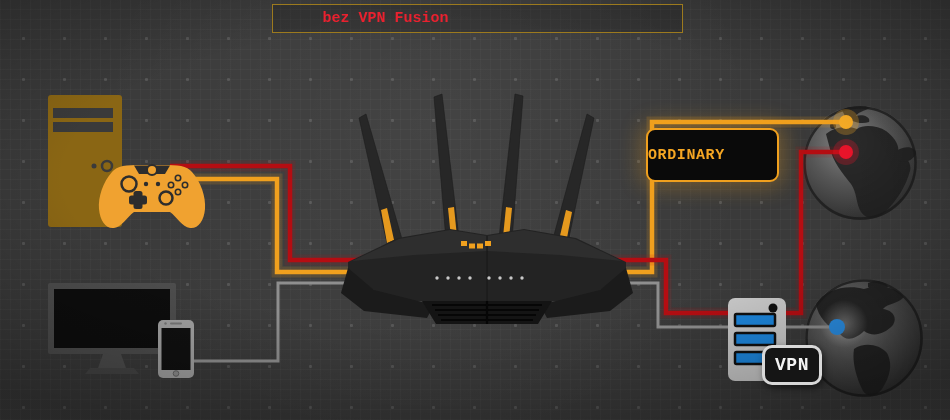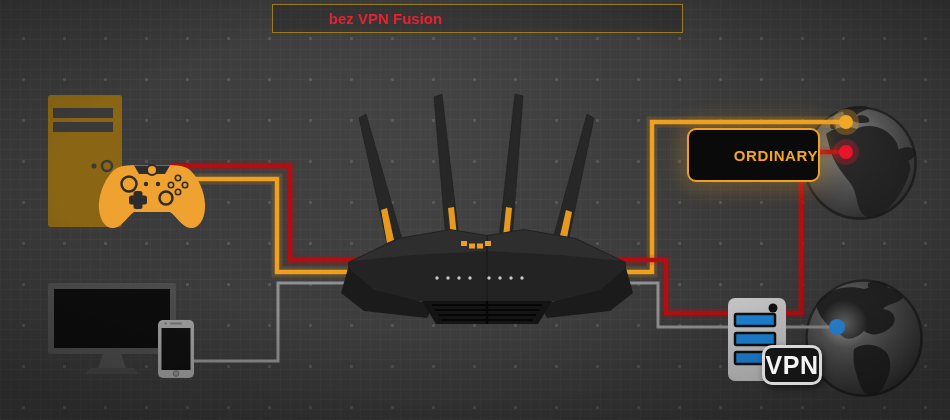--- a/index.html
+++ b/index.html
@@ -6,47 +6,47 @@
   .stage{
     position:relative;width:950px;height:420px;overflow:hidden;
     background-color:#3a3a3a;
     background-image:
       radial-gradient(circle at 45% 30%, rgba(255,255,255,0.05), rgba(0,0,0,0) 55%),
       radial-gradient(rgba(255,255,255,0.13) 1.3px, rgba(255,255,255,0) 1.8px),
       repeating-linear-gradient(0deg, rgba(255,255,255,0.022) 0 1px, rgba(0,0,0,0) 1px 10px),
       repeating-linear-gradient(90deg, rgba(255,255,255,0.022) 0 1px, rgba(0,0,0,0) 1px 10px);
     background-size:auto,41px 41px,auto,auto;
     background-position:0 0,3px 18px,0 0,0 0;
-    font-family:Liberation Sans, sans-serif;
+    font-family:Liberation Mono, monospace;
   }
   .stage::after{
     content:"";position:absolute;inset:0;z-index:5;pointer-events:none;
     background:radial-gradient(ellipse 75% 65% at 48% 42%, rgba(0,0,0,0) 55%, rgba(0,0,0,0.30) 100%);
   }
   svg.scene{position:absolute;left:0;top:0;z-index:1;}
   .legend{
     position:absolute;left:272px;top:4px;width:411px;height:29px;z-index:10;
     border:1px solid #9c7a1e;box-sizing:border-box;background:rgba(18,18,18,0.22);
     display:flex;align-items:center;
   }
   .legend-item{font-weight:700;font-size:15px;text-align:center;}
   .legend-item.red{flex:0 0 55%;color:#e9212f;}
   .legend-item.orange{flex:0 0 45%;color:#f2a71e;}
   .oi-box{
-    position:absolute;left:687px;top:128px;width:133px;height:54px;z-index:10;
+    position:absolute;left:646px;top:128px;width:133px;height:54px;z-index:10;
     background:#0a0a0a;border:2.5px solid #f0a01e;border-radius:9px;box-sizing:border-box;
-    display:flex;flex-direction:column;justify-content:center;text-align:right;
+    display:flex;flex-direction:column;justify-content:center;text-align:left;
     color:#f5a623;font-weight:700;font-size:15px;line-height:19px;letter-spacing:.6px;
     box-shadow:0 0 22px 5px rgba(242,161,28,0.30);
   }
   .vpn-badge{
     position:absolute;left:762px;top:345px;width:60px;height:40px;z-index:10;
     background:#151515;border:3px solid #d8d8d8;border-radius:10px;box-sizing:border-box;
     display:flex;align-items:center;justify-content:center;
-    color:#f4f4f4;font-weight:700;font-size:25px;letter-spacing:.5px;
+    color:#f4f4f4;font-weight:700;font-size:18px;letter-spacing:.5px;
     box-shadow:2px 3px 7px rgba(0,0,0,0.5);
   }
 </style>
 </head>
 <body>
 
 <div class="stage">
 
   <svg class="scene" width="950" height="420" viewBox="0 0 950 420">
     <defs>

